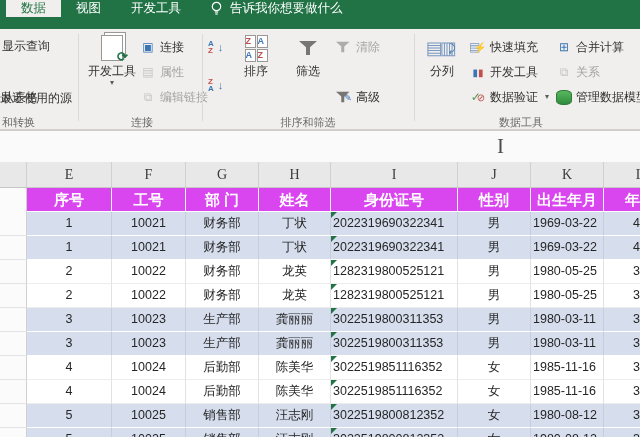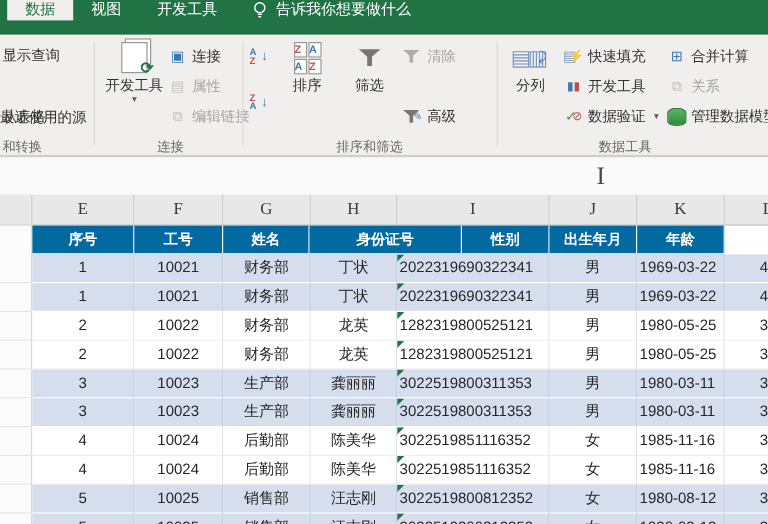--- a/index.html
+++ b/index.html
@@ -60,21 +60,21 @@
   .lcell{
     height:25px;line-height:25px;text-align:center;box-sizing:border-box;
     border-right:1px solid #D0D0D0;color:#3b3b3b;
     font-family:"Liberation Serif",serif;font-size:14px;flex:none;
   }
   .stub{width:27px;flex:none;box-sizing:border-box;border-right:1px solid #D0D0D0;background:#FBFBFB;}
   .letters .stub{background:#E8E8E8;}
   .hrow{height:24px;}
   .hcell{
     height:24px;line-height:23px;flex:none;box-sizing:border-box;
-    background:#0369a1;color:#fff;font-weight:bold;font-size:12px;text-align:center;
+    background:#d946ef;color:#fff;font-weight:bold;font-size:15px;text-align:center;
     border-right:1px solid #F2F6FB;border-bottom:1px solid #fff;
     overflow:hidden;white-space:nowrap;
   }
   .drow{height:24px;}
   .dcell{
     height:24px;line-height:23px;flex:none;box-sizing:border-box;
     font-size:12.5px;color:#262626;overflow:hidden;white-space:nowrap;
     position:relative;
   }
   .drow.band .dcell{background:#D6DEEE;border-right:1px solid #C6CEDE;border-bottom:1px solid #FFF;}
@@ -255,20 +255,21 @@
       <div class="lcell" style="width: 72px;">H</div>
       <div class="lcell" style="width: 127px;">I</div>
       <div class="lcell" style="width: 73px;">J</div>
       <div class="lcell" style="width: 73px;">K</div>
       <div class="lcell" style="width: 73px;">L</div>
     </div>
   <div class="srow hrow" id="header-row">
       <div class="stub" style="width: 27px;"></div>
       <div class="hcell" style="width: 85px;">序号</div>
       <div class="hcell" style="width: 74px;">工号</div>
+      <div class="hcell" style="width: 73px;">部 门</div>
       <div class="hcell" style="width: 72px;">姓名</div>
       <div class="hcell" style="width: 127px;">身份证号</div>
       <div class="hcell" style="width: 73px;">性别</div>
       <div class="hcell" style="width: 73px;">出生年月</div>
       <div class="hcell" style="width: 73px;">年龄</div>
     </div>
   <div id="data-rows">
       <div class="srow drow band">
         <div class="stub" style="width: 27px;"></div>
         <div class="dcell ac" style="width: 85px;">1</div>

